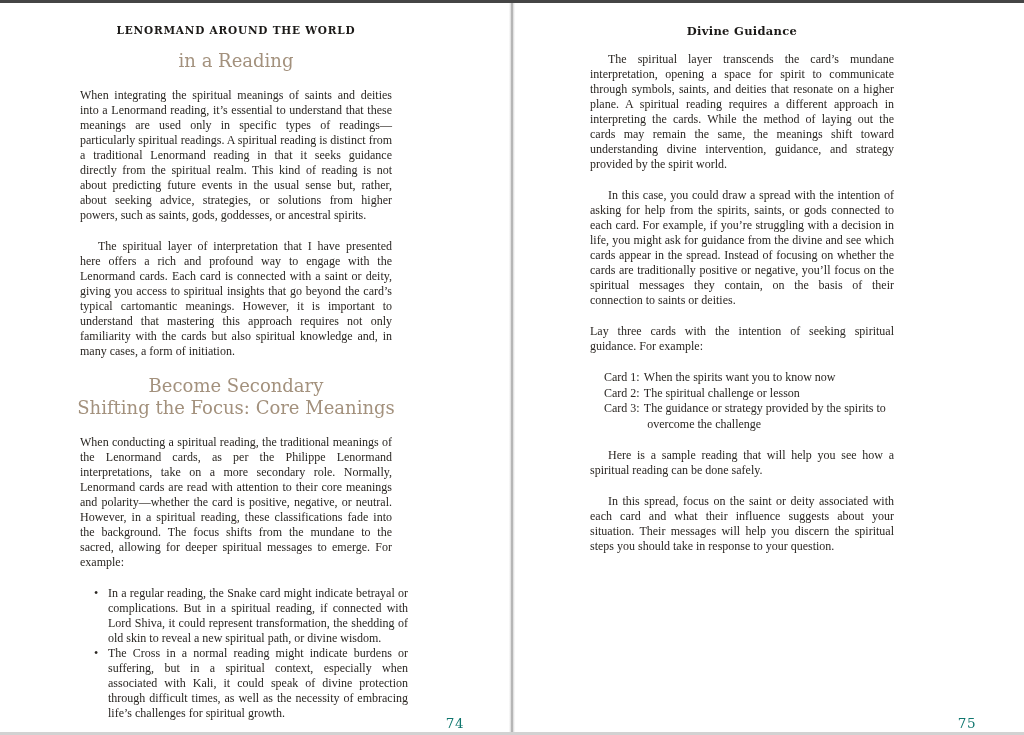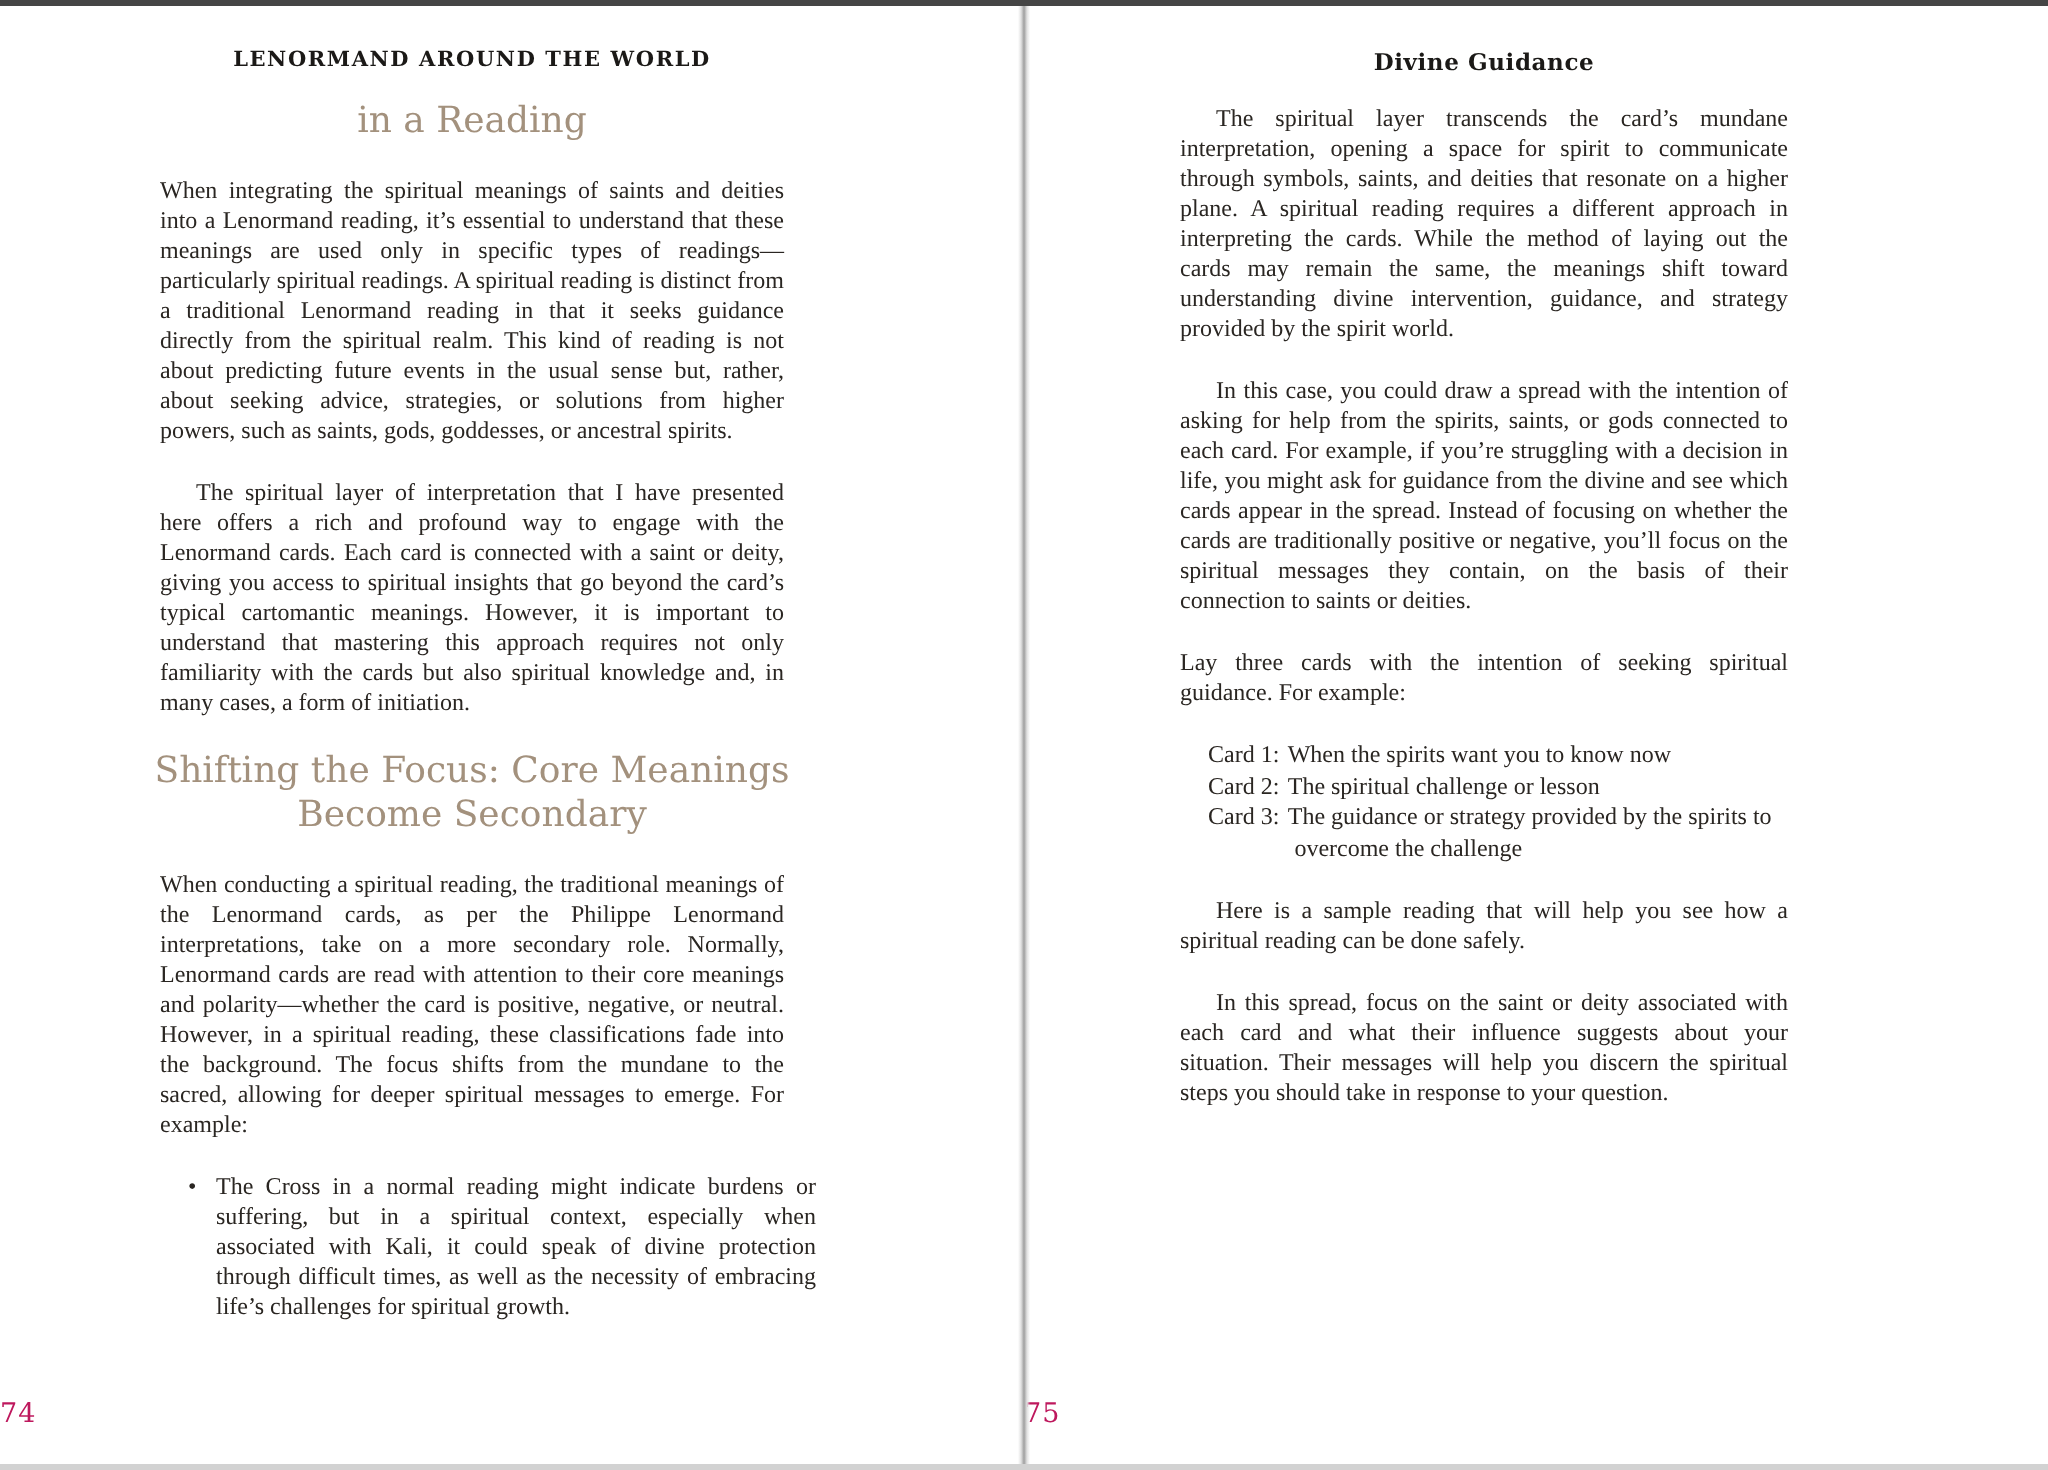--- a/index.html
+++ b/index.html
@@ -91,54 +91,55 @@
     line-height: 15.5px;
   }
   .card-line {
     padding-left: 3.6em;
     text-indent: -3.6em;
   }
   .card-line .card-label { padding-right: 0.35em; margin-top: 12px; }
 
   .folio {
     position: absolute;
-    bottom: 20px;
+    bottom: 4px;
     left: 0;
     width: 100%;
-    text-align: left;
+    text-align: right;
     font-family: "DejaVu Serif", "Liberation Serif", serif;
     font-size: 13.5px;
-    color: #be185d;
+    color: #0f766e;
     letter-spacing: 0.5px;
   }
 </style>
 </head>
 <body>
 
 <div class="book">
   <div class="edge-top"></div>
 
   <div class="page left">
     <div class="running-head">LENORMAND AROUND THE WORLD</div>
 
     <h2 class="section-heading">
       <span>in a Reading</span>
     </h2>
 
     <p class="body">When integrating the spiritual meanings of saints and deities into a Lenormand reading, it’s essential to understand that these meanings are used only in specific types of readings—particularly spiritual readings. A spiritual reading is distinct from a traditional Lenormand reading in that it seeks guidance directly from the spiritual realm. This kind of reading is not about predicting future events in the usual sense but, rather, about seeking advice, strategies, or solutions from higher powers, such as saints, gods, goddesses, or ancestral spirits.</p>
     <p class="body indent">The spiritual layer of interpretation that I have presented here offers a rich and profound way to engage with the Lenormand cards. Each card is connected with a saint or deity, giving you access to spiritual insights that go beyond the card’s typical cartomantic meanings. However, it is important to understand that mastering this approach requires not only familiarity with the cards but also spiritual knowledge and, in many cases, a form of initiation.</p>
 
     <h2 class="section-heading">
+      <span>Become Secondary</span>
       <span>Shifting the Focus: Core Meanings</span>
-      <span>Become Secondary</span>
     </h2>
 
     <p class="body">When conducting a spiritual reading, the traditional meanings of the Lenormand cards, as per the Philippe Lenormand interpretations, take on a more secondary role. Normally, Lenormand cards are read with attention to their core meanings and polarity—whether the card is positive, negative, or neutral. However, in a spiritual reading, these classifications fade into the background. The focus shifts from the mundane to the sacred, allowing for deeper spiritual messages to emerge. For example:</p>
 
     <ul class="bullet-list">
+      <li>In a regular reading, the Snake card might indicate betrayal or complications. But in a spiritual reading, if connected with Lord Shiva, it could represent transformation, the shedding of old skin to reveal a new spiritual path, or divine wisdom.</li>
       <li>The Cross in a normal reading might indicate burdens or suffering, but in a spiritual context, especially when associated with Kali, it could speak of divine protection through difficult times, as well as the necessity of embracing life’s challenges for spiritual growth.</li>
     </ul>
 
     <div class="folio">74</div>
   </div>
 
   <div class="spine"></div>
 
   <div class="page right">
     <div class="running-head chapter">Divine Guidance</div>

